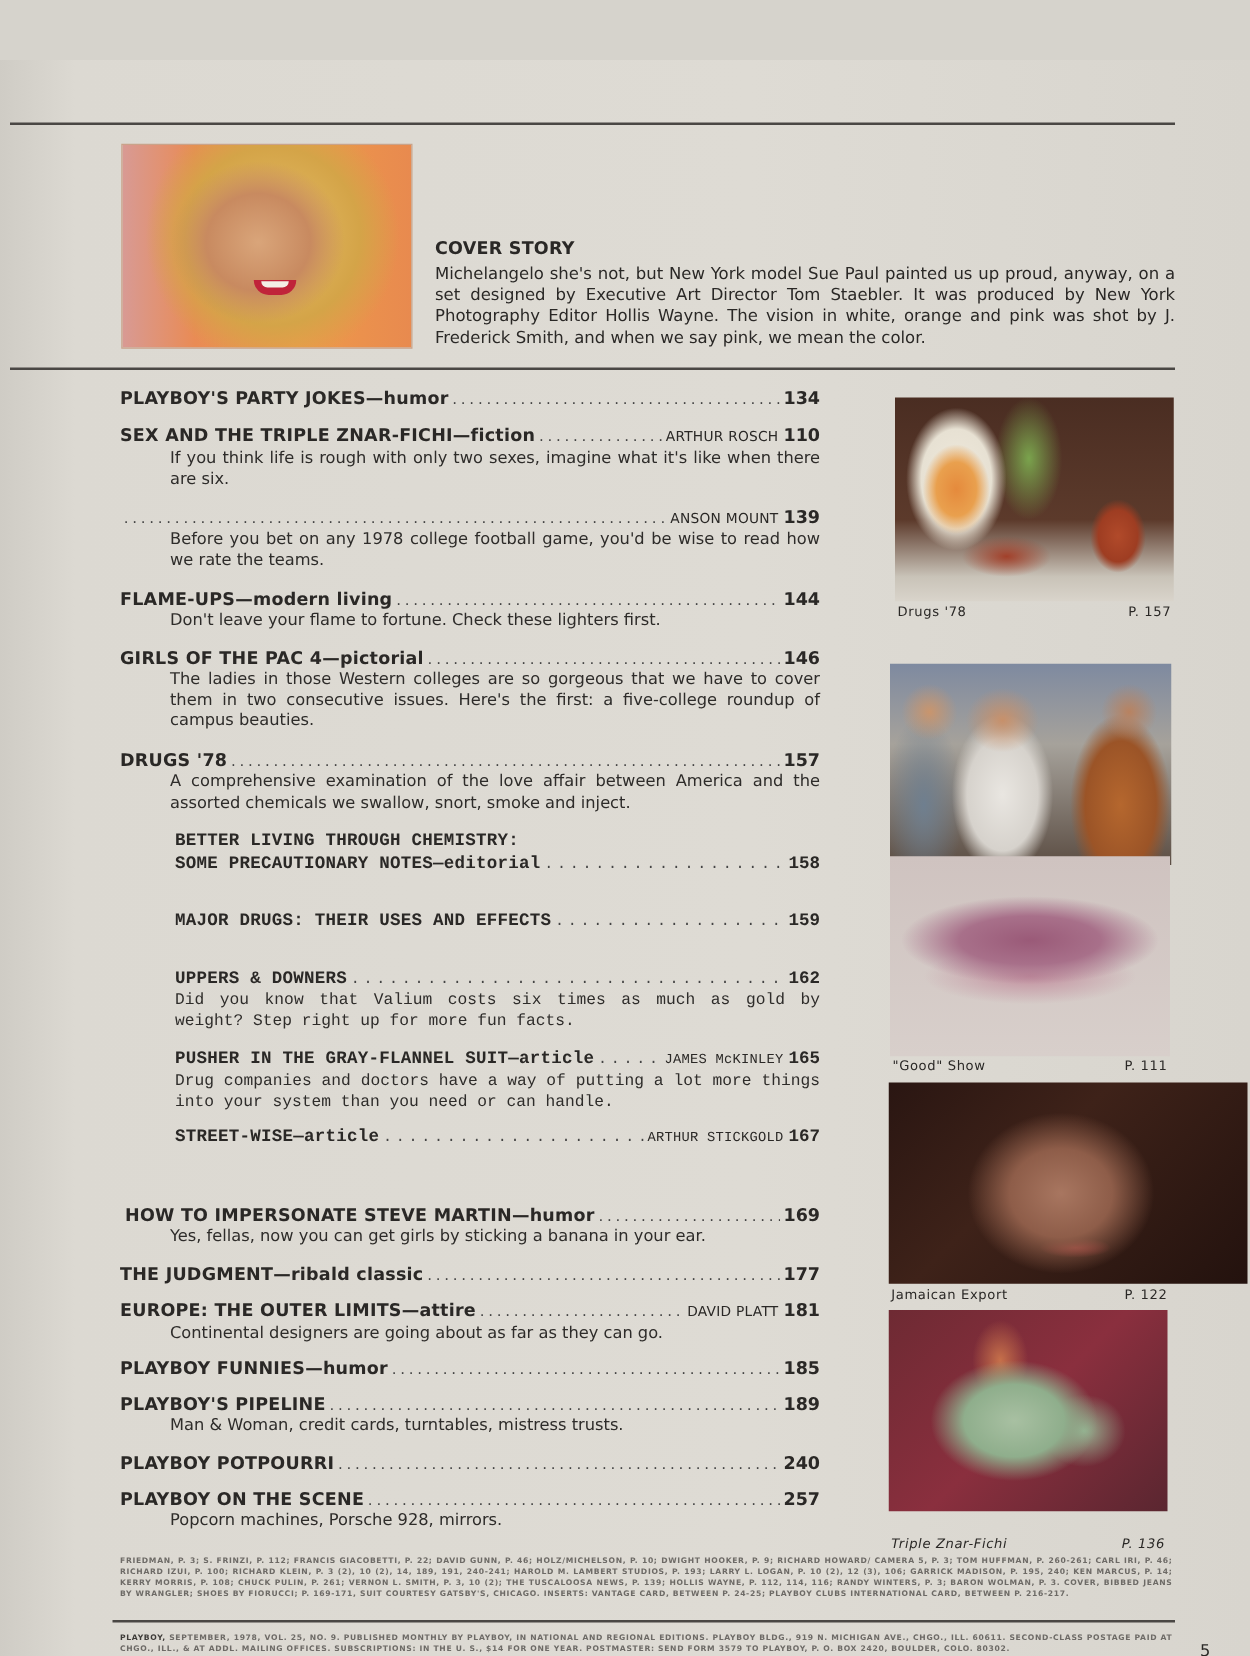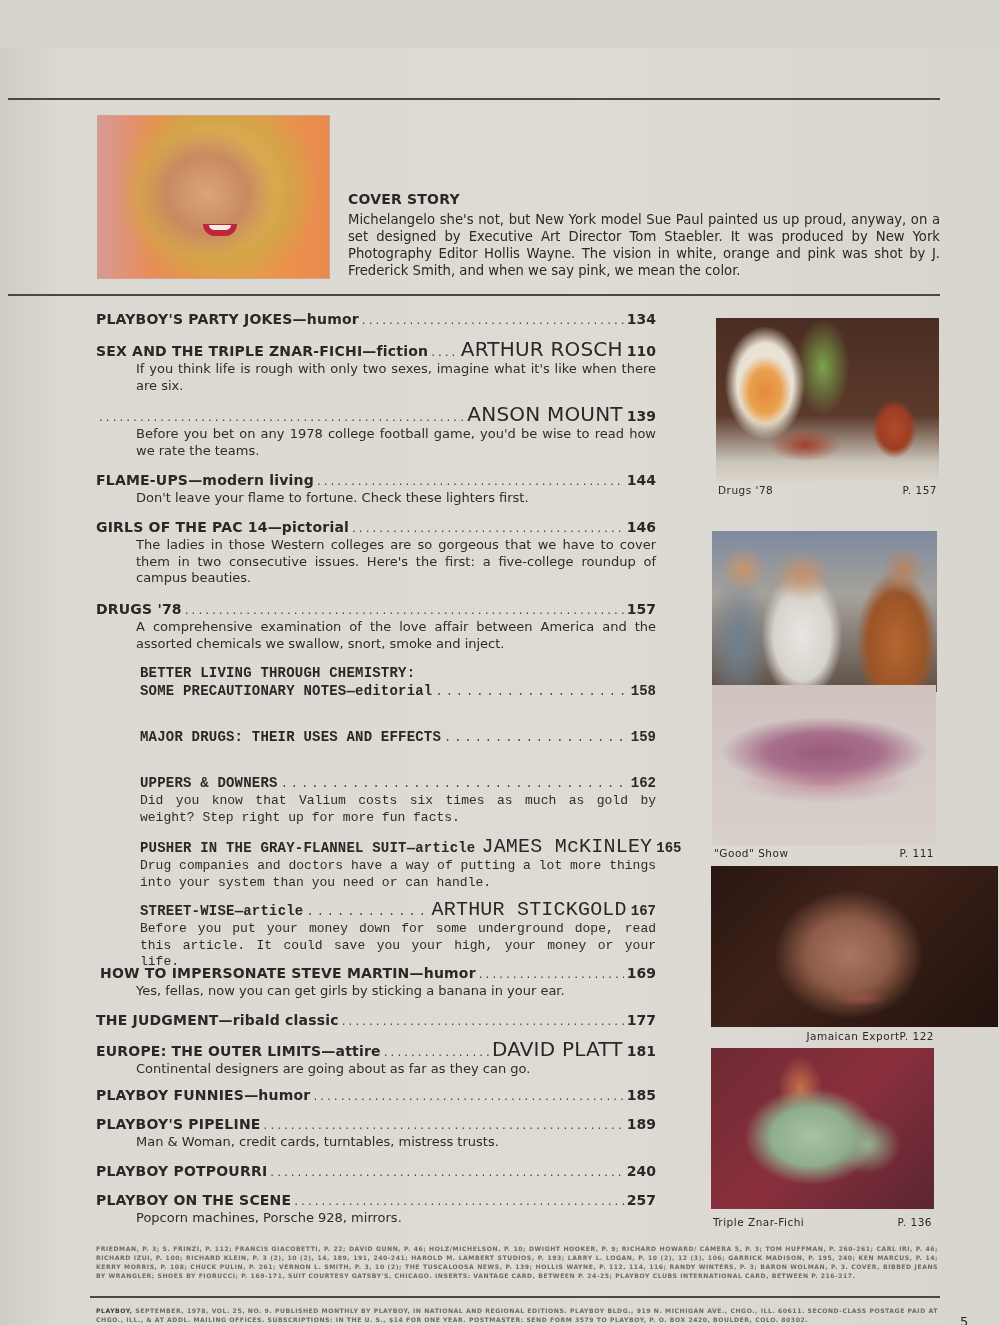--- a/index.html
+++ b/index.html
@@ -46,21 +46,21 @@
   .entry { position: absolute; left: 0; width: 560px; }
   .entry.sub { left: 44px; width: 516px; font-family: Liberation Mono, monospace; }
   .entry.subsub { left: 4px; width: 556px; }
   .line { display: flex; align-items: baseline; font-size: 14px; line-height: 18px; white-space: nowrap; }
   .line .t { font-weight: bold; letter-spacing: 0.2px; }
   .line .t .genre { font-weight: bold; }
   .line .dots {
     flex: 1; overflow: hidden; margin: 0 3px; color: #444;
     letter-spacing: 3px; font-size: 12px;
   }
-  .line .author { font-weight: normal; font-size: 20px; letter-spacing: 0.2px; margin-right: 4px; }
+  .line .author { font-weight: normal; font-size: 11px; letter-spacing: 0.2px; margin-right: 4px; }
   .line .pg { font-weight: bold; }
   .desc { font-size: 13px; line-height: 16.5px; text-align: justify; padding-left: 40px; color: #2e2c2a; }
   .entry.sub .desc { padding-left: 0; }
   .entry.subsub .desc { padding-left: 36px; }
   .sc { font-variant: small-caps; font-size: 11px; letter-spacing: 0.5px; }
 
   
   .thumb { position: absolute; }
   .thumb .img { position: absolute; left: 0; top: 0; }
   .thumb .cap {
@@ -171,21 +171,21 @@
       <div class="line">
         <span class="t"><span>FLAME-UPS</span><span class="genre">—modern living</span></span>
         <span class="dots">..........................................................................</span>
         <span class="pg">144</span>
       </div>
       <div class="desc">Don't leave your flame to fortune. Check these lighters first.</div>
     </div>
 
     <div class="entry" style="top:208px">
       <div class="line">
-        <span class="t"><span>GIRLS OF THE PAC 14</span><span class="genre">—pictorial</span></span>
+        <span class="t"><span>GIRLS OF THE PAC 4</span><span class="genre">—pictorial</span></span>
         <span class="dots">..........................................................................</span>
         <span class="pg">146</span>
       </div>
       <div class="desc">The ladies in those Western colleges are so gorgeous that we have to cover them in two consecutive issues. Here's the first: a five-college roundup of campus beauties.</div>
     </div>
 
     <div class="entry" style="top:290px">
       <div class="line">
         <span class="t"><span>DRUGS '78</span></span>
         <span class="dots">..........................................................................</span>
@@ -232,21 +232,20 @@
       <div class="desc">Drug companies and doctors have a way of putting a lot more things into your system than you need or can handle.</div>
     </div>
 
     <div class="entry sub" style="top:591px">
       <div class="line">
         <span class="t"><span>STREET-WISE</span><span class="genre">—article</span></span>
         <span class="dots">..........................................................................</span>
         <span class="author">ARTHUR STICKGOLD</span>
         <span class="pg">167</span>
       </div>
-      <div class="desc">Before you put your money down for some underground dope, read this article. It could save you your high, your money or your life.</div>
     </div>
 
     <div class="entry subsub" style="top:654px">
       <div class="line">
         <span class="t"><span>HOW TO IMPERSONATE STEVE MARTIN</span><span class="genre">—humor</span></span>
         <span class="dots">..........................................................................</span>
         <span class="pg">169</span>
       </div>
       <div class="desc">Yes, fellas, now you can get girls by sticking a banana in your ear.</div>
     </div>
@@ -323,29 +322,29 @@
   <div class="thumb" style="left:712px; top:637px; width:224px; height:177px;">
     <div class="img img-lips" style="width:224px; height:160px;"></div>
     <div class="cap" style="top:162px;">
       <span>"Good" Show</span>
       <span>P. 111</span>
     </div>
   </div>
 
   <div class="thumb" style="left:711px; top:818px; width:287px; height:180px;">
     <div class="img img-jamaica" style="width:287px; height:161px;"></div>
-    <div class="cap" style="top:164px; right:64px;justify-content:flex-end;">
+    <div class="cap" style="top:164px; right:64px;">
       <span>Jamaican Export</span>
       <span>P. 122</span>
     </div>
   </div>
 
   <div class="thumb" style="left:711px; top:1000px; width:223px; height:178px;">
     <div class="img img-znar" style="width:223px; height:161px;"></div>
-    <div class="cap" style="top:168px;">
+    <div class="cap" style="top:181px;font-style:italic;">
       <span>Triple Znar-Fichi</span>
       <span>P. 136</span>
     </div>
   </div>
 
   <div class="credits">FRIEDMAN, P. 3; S. FRINZI, P. 112; FRANCIS GIACOBETTI, P. 22; DAVID GUNN, P. 46; HOLZ/MICHELSON, P. 10; DWIGHT HOOKER, P. 9; RICHARD HOWARD/ CAMERA 5, P. 3; TOM HUFFMAN, P. 260-261; CARL IRI, P. 46; RICHARD IZUI, P. 100; RICHARD KLEIN, P. 3 (2), 10 (2), 14, 189, 191, 240-241; HAROLD M. LAMBERT STUDIOS, P. 193; LARRY L. LOGAN, P. 10 (2), 12 (3), 106; GARRICK MADISON, P. 195, 240; KEN MARCUS, P. 14; KERRY MORRIS, P. 108; CHUCK PULIN, P. 261; VERNON L. SMITH, P. 3, 10 (2); THE TUSCALOOSA NEWS, P. 139; HOLLIS WAYNE, P. 112, 114, 116; RANDY WINTERS, P. 3; BARON WOLMAN, P. 3. COVER, BIBBED JEANS BY WRANGLER; SHOES BY FIORUCCI; P. 169-171, SUIT COURTESY GATSBY'S, CHICAGO. INSERTS: VANTAGE CARD, BETWEEN P. 24-25; PLAYBOY CLUBS INTERNATIONAL CARD, BETWEEN P. 216-217.</div>
   <div class="rule credits"></div>
   <div class="pubinfo">
     <span class="brand">PLAYBOY,</span>
     <span>SEPTEMBER, 1978, VOL. 25, NO. 9. PUBLISHED MONTHLY BY PLAYBOY, IN NATIONAL AND REGIONAL EDITIONS. PLAYBOY BLDG., 919 N. MICHIGAN AVE., CHGO., ILL. 60611. SECOND-CLASS POSTAGE PAID AT CHGO., ILL., &amp; AT ADDL. MAILING OFFICES. SUBSCRIPTIONS: IN THE U. S., $14 FOR ONE YEAR. POSTMASTER: SEND FORM 3579 TO PLAYBOY, P. O. BOX 2420, BOULDER, COLO. 80302.</span>

